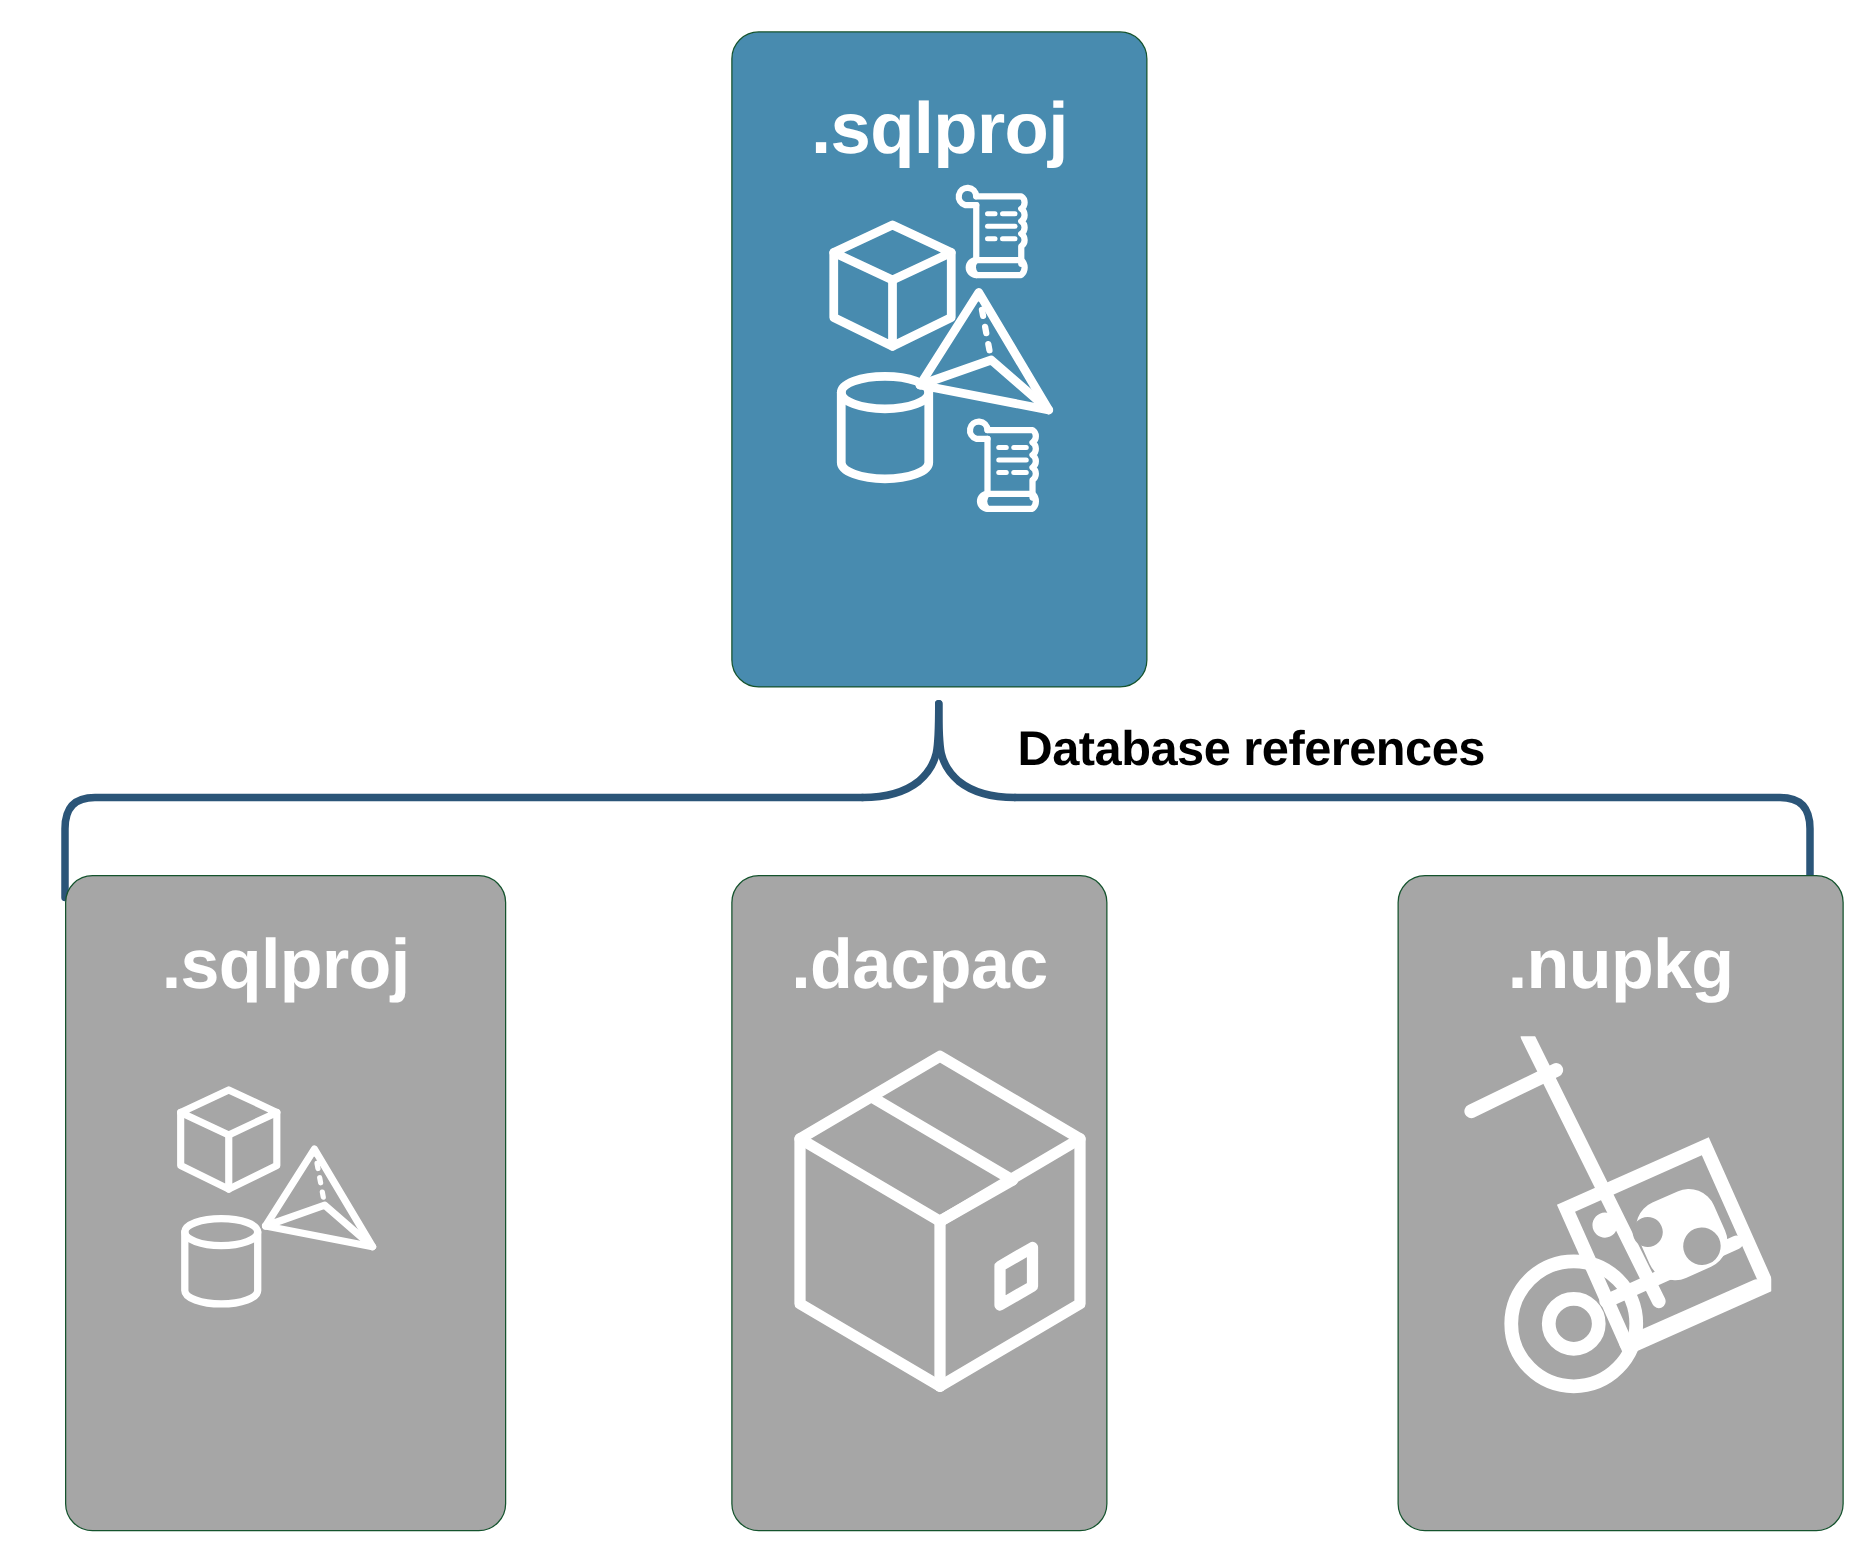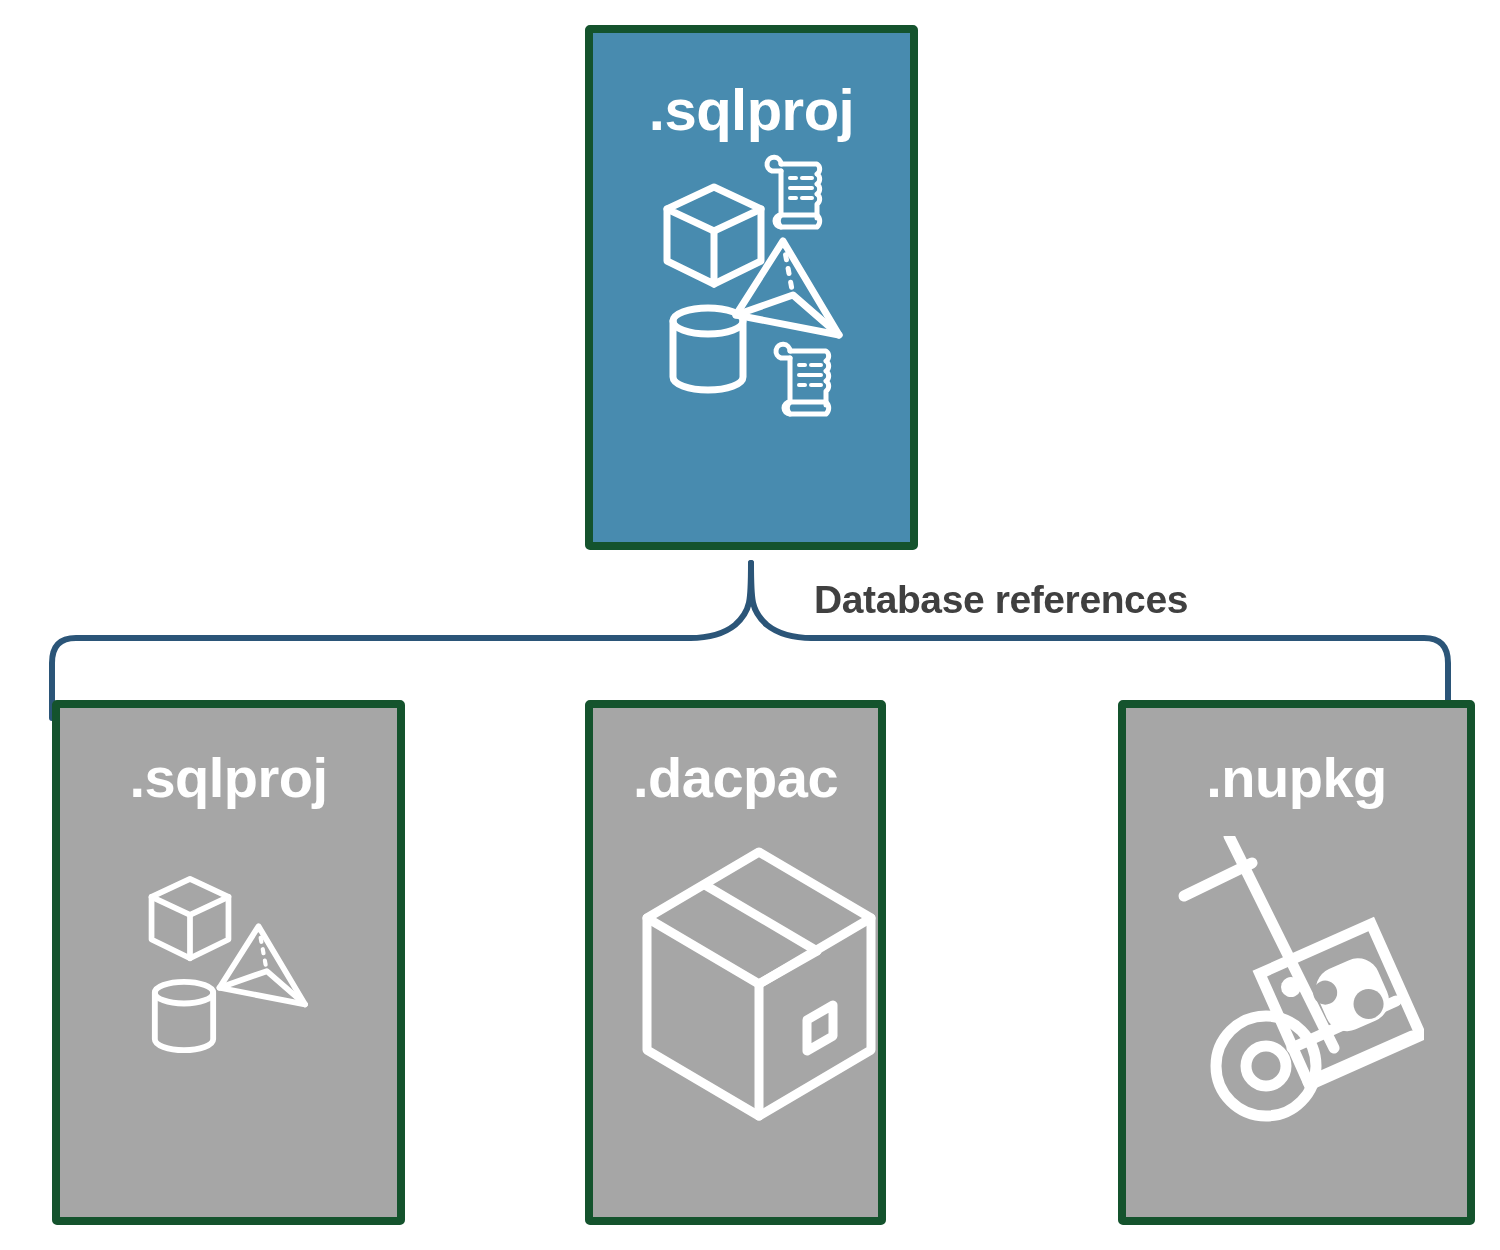--- a/index.html
+++ b/index.html
@@ -16,22 +16,22 @@
     width: 1500px;
     height: 1250px;
     background: #ffffff;
     overflow: hidden;
   }
 
   
   .card {
     position: absolute;
     box-sizing: border-box;
-    border-radius: 5px;
-    border: 8px solid #14532d;
+    border-radius: 22px;
+    border: 1px solid #14532d;
     display: flex;
     flex-direction: column;
     align-items: center;
   }
   .card.blue  { background: #488baf; }
   .card.gray  { background: #a6a6a6; }
 
   .card-title {
     color: #ffffff;
     font-weight: bold;
@@ -88,21 +88,21 @@
     pointer-events: none;
   }
 
   
   #connector-label {
     position: absolute;
     left: 814px;
     top: 578px;
     font-size: 39px;
     font-weight: bold;
-    color: #404040;
+    color: #000000;
     letter-spacing: -0.4px;
     white-space: nowrap;
     user-select: none;
   }
 </style>
 </head>
 <body>
 
 <div id="stage">
 

